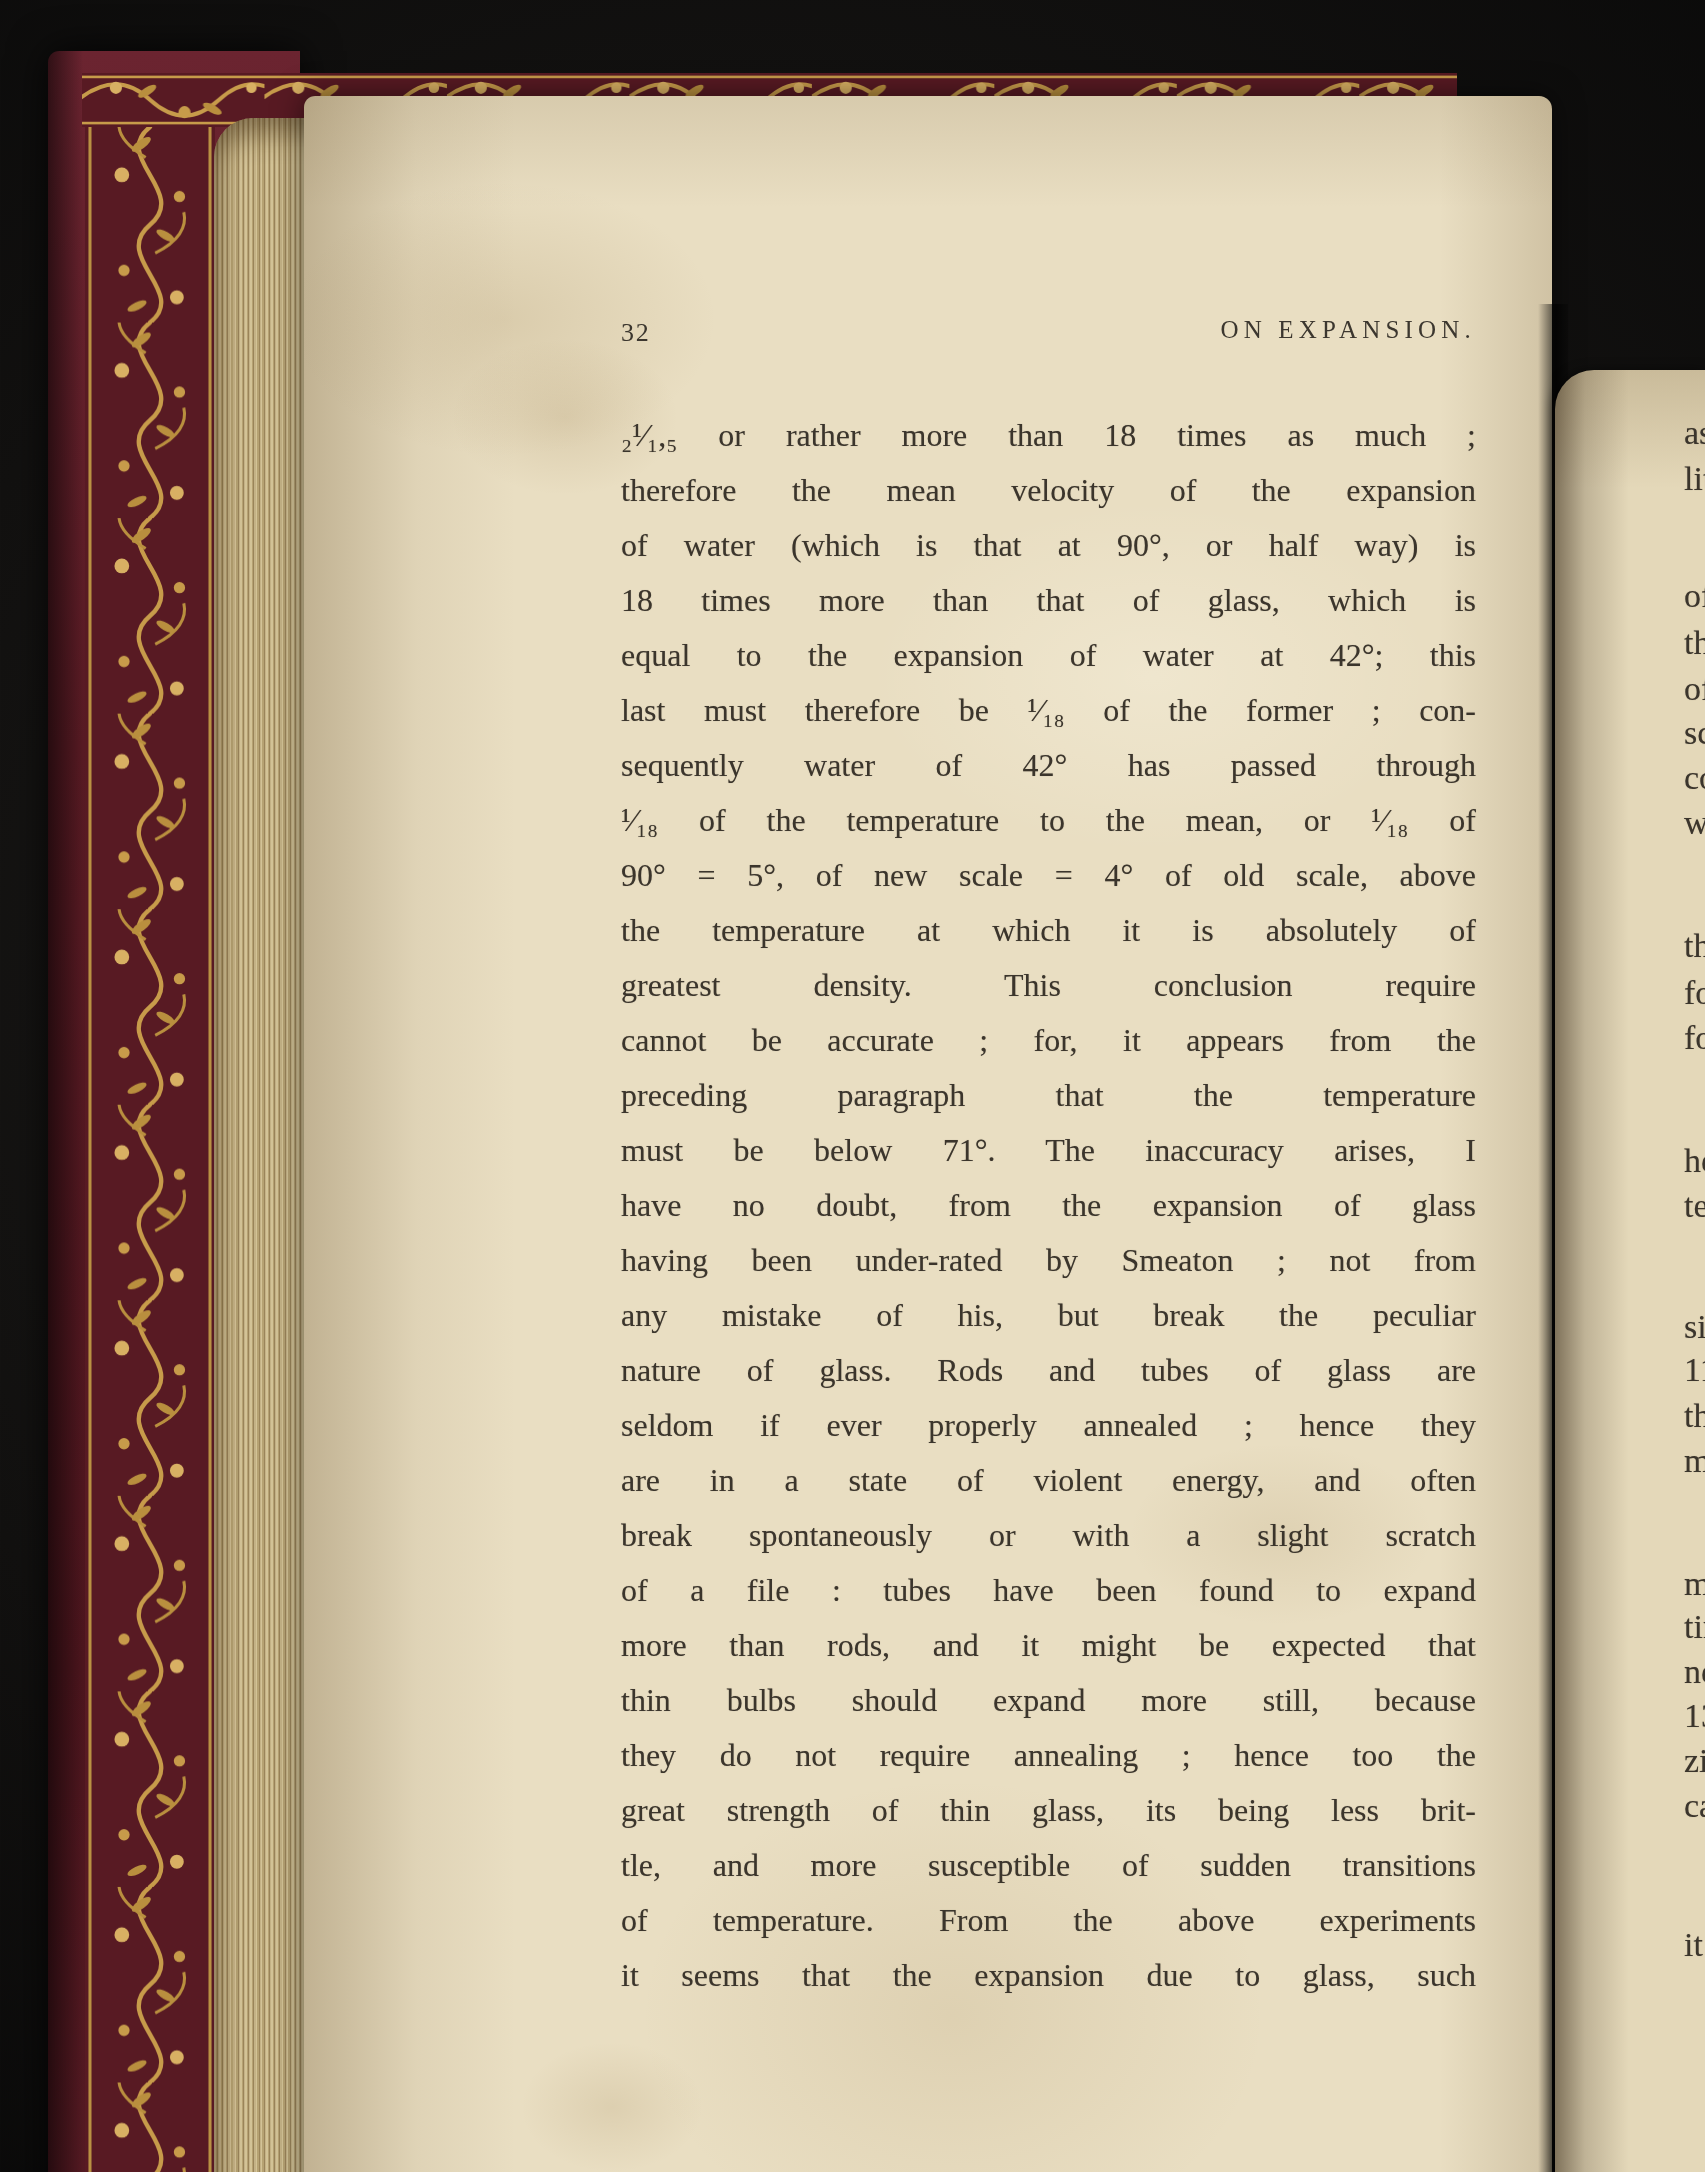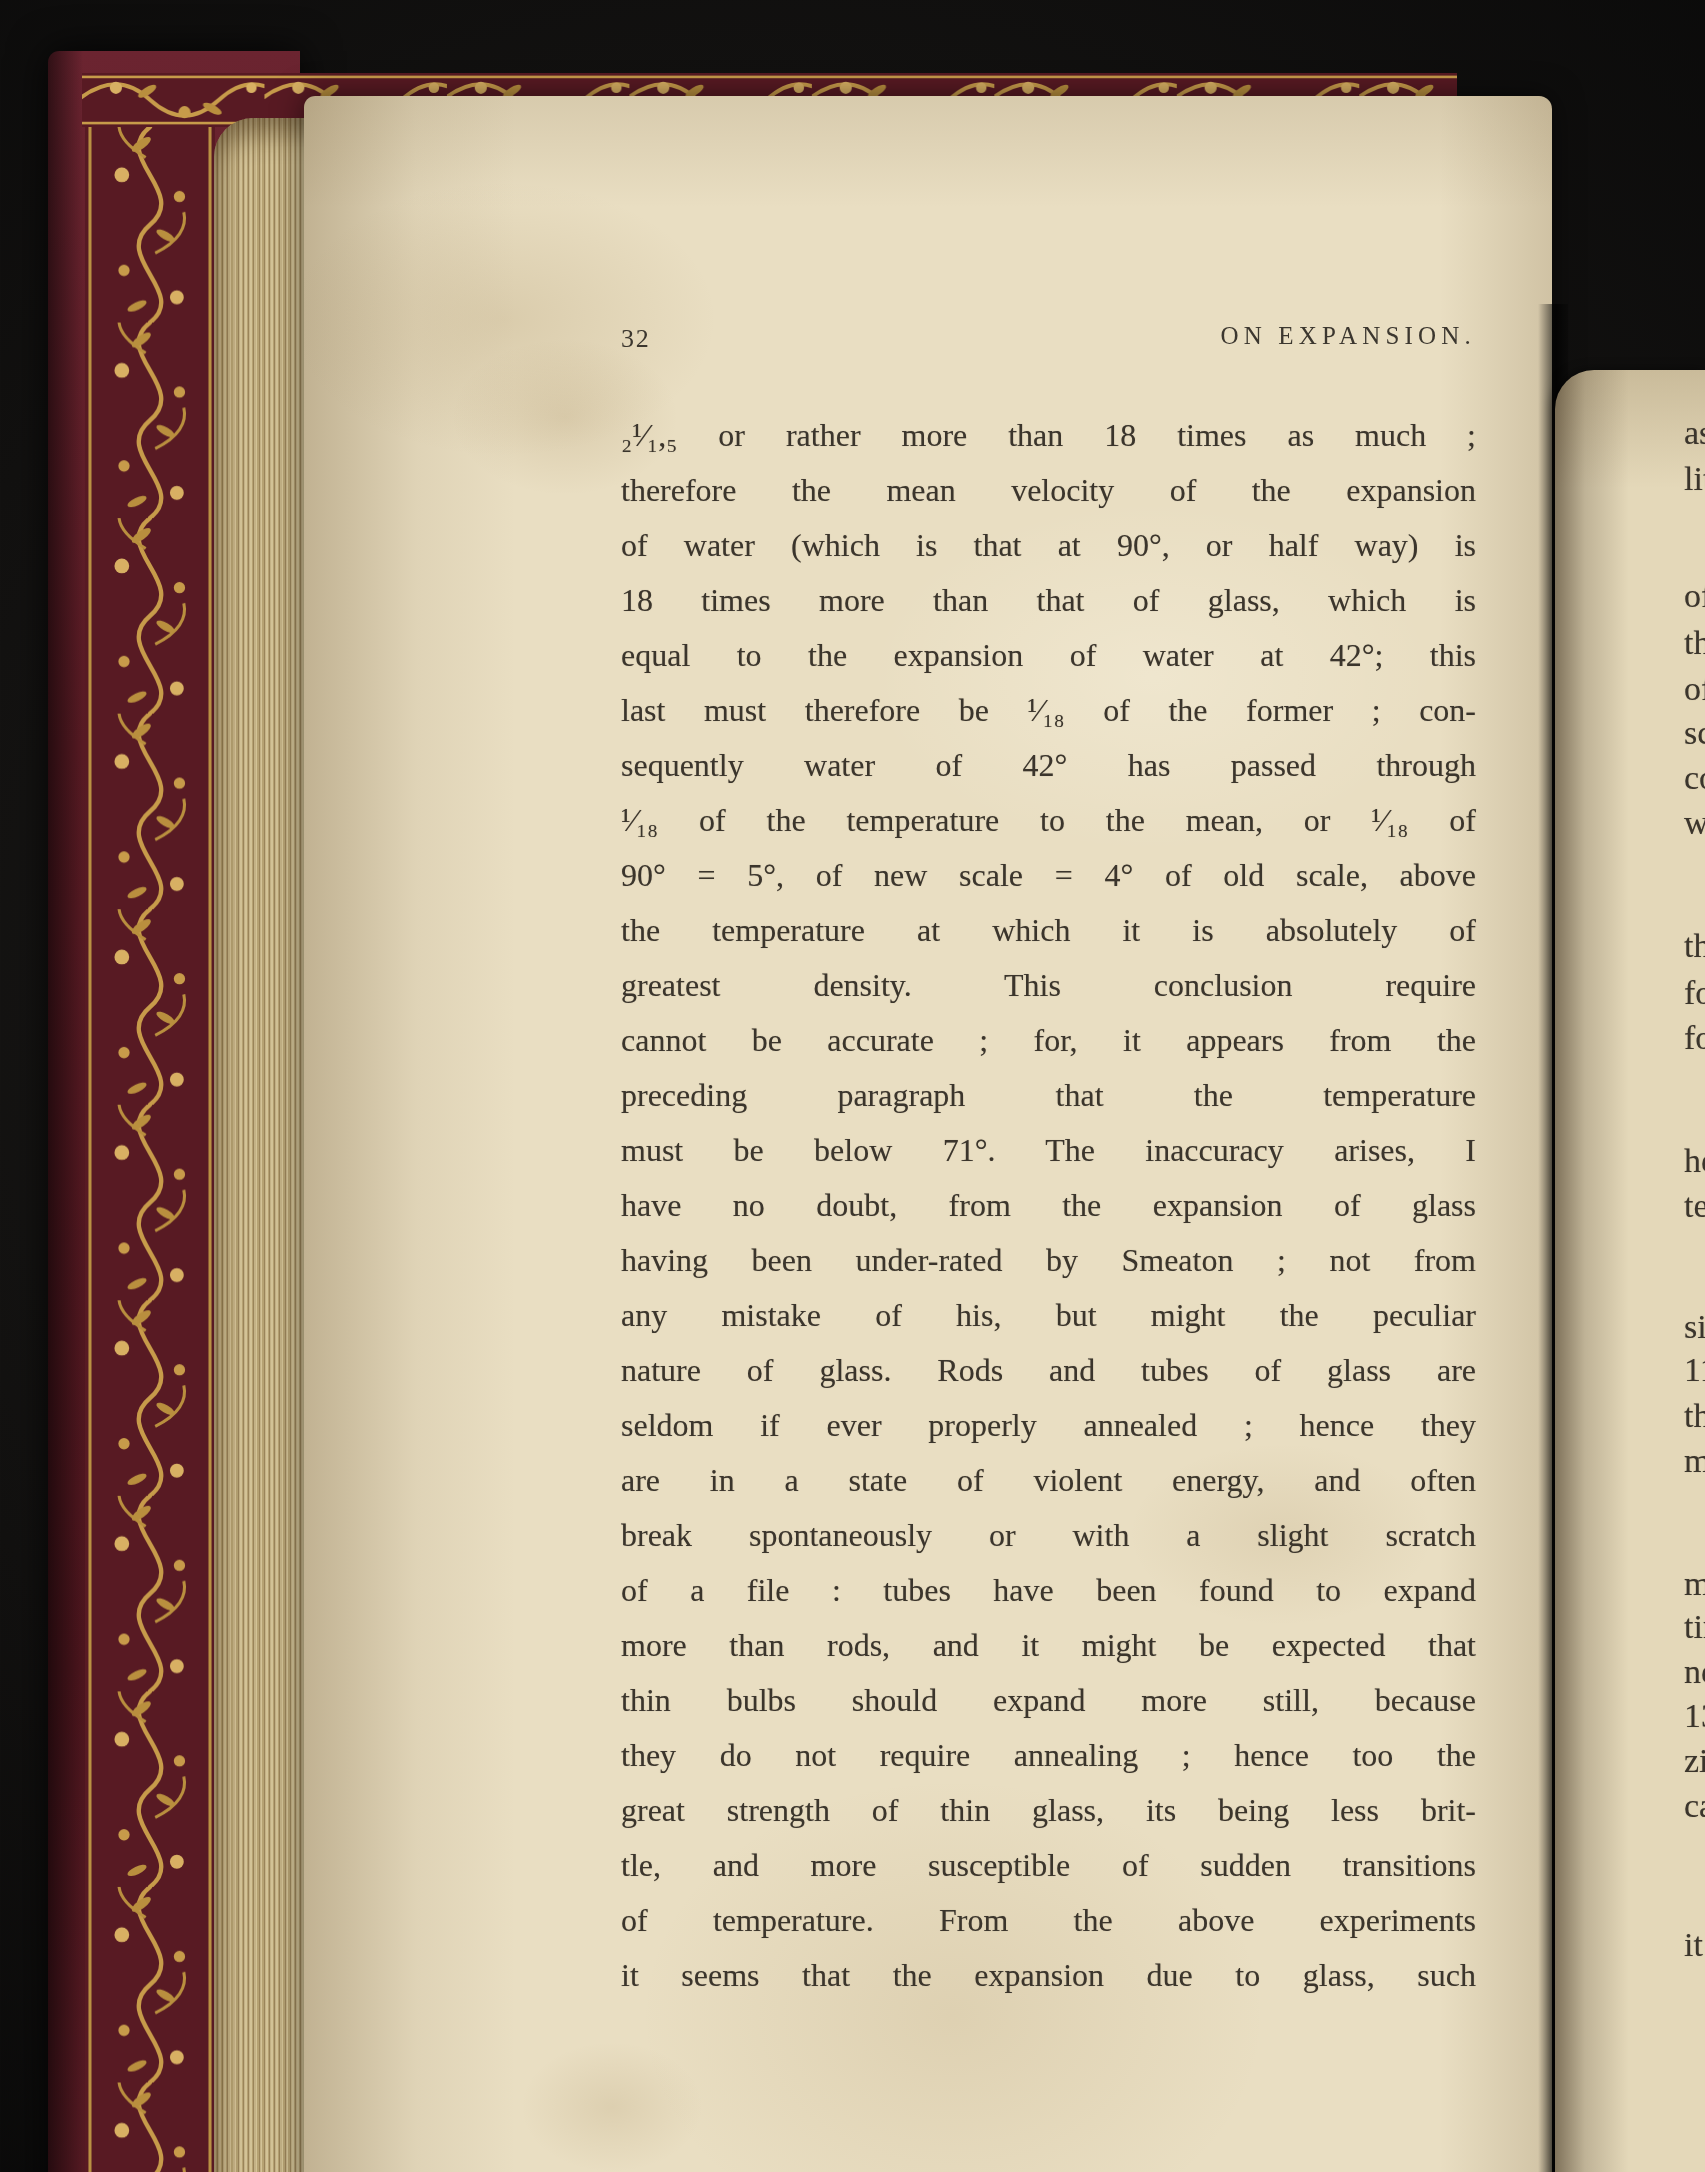--- a/index.html
+++ b/index.html
@@ -60,21 +60,21 @@
   .stain { position: absolute; pointer-events: none; }
   .stain.s1 { left: 148px; top: 243px;  width: 226px; height: 156px;
     background: radial-gradient(closest-side, rgba(132,100,48,.14), transparent); }
   .stain.s2 { left: 825px; top: 1347px; width: 304px; height: 182px;
     background: radial-gradient(closest-side, rgba(132,100,48,.10), transparent); }
   .stain.s3 { left: 217px; top: 1946px; width: 182px; height: 130px;
     background: radial-gradient(closest-side, rgba(132,100,48,.12), transparent); }
   
   .running-head-row {
     position: absolute;
-    left: 317px; top: 226px;
+    left: 317px; top: 220px;
     width: 855px; height: 39px;
   }
   .pagenum {
     position: absolute; left: 0; top: 1.7px;
     font-size: 26px; letter-spacing: 1.7px; color: #3c372f;
   }
   .head {
     display: block; text-align: right;
     font-size: 25px; letter-spacing: 5.2px; color: #3c372f;
   }
@@ -186,21 +186,21 @@
       <div class="line">sequently water of 42° has passed through</div>
       <div class="line">¹⁄₁₈ of the temperature to the mean, or ¹⁄₁₈ of</div>
       <div class="line">90° = 5°, of new scale = 4° of old scale, above</div>
       <div class="line">the temperature at which it is absolutely of</div>
       <div class="line">greatest density. This conclusion require</div>
       <div class="line">cannot be accurate ; for, it appears from the</div>
       <div class="line">preceding paragraph that the temperature</div>
       <div class="line">must be below 71°. The inaccuracy arises, I</div>
       <div class="line">have no doubt, from the expansion of glass</div>
       <div class="line">having been under-rated by Smeaton ; not from</div>
-      <div class="line">any mistake of his, but might the peculiar</div>
+      <div class="line">any mistake of his, but break the peculiar</div>
       <div class="line">nature of glass. Rods and tubes of glass are</div>
       <div class="line">seldom if ever properly annealed ; hence they</div>
       <div class="line">are in a state of violent energy, and often</div>
       <div class="line">break spontaneously or with a slight scratch</div>
       <div class="line">of a file : tubes have been found to expand</div>
       <div class="line">more than rods, and it might be expected that</div>
       <div class="line">thin bulbs should expand more still, because</div>
       <div class="line">they do not require annealing ; hence too the</div>
       <div class="line">great strength of thin glass, its being less brit-</div>
       <div class="line">tle, and more susceptible of sudden transitions</div>

